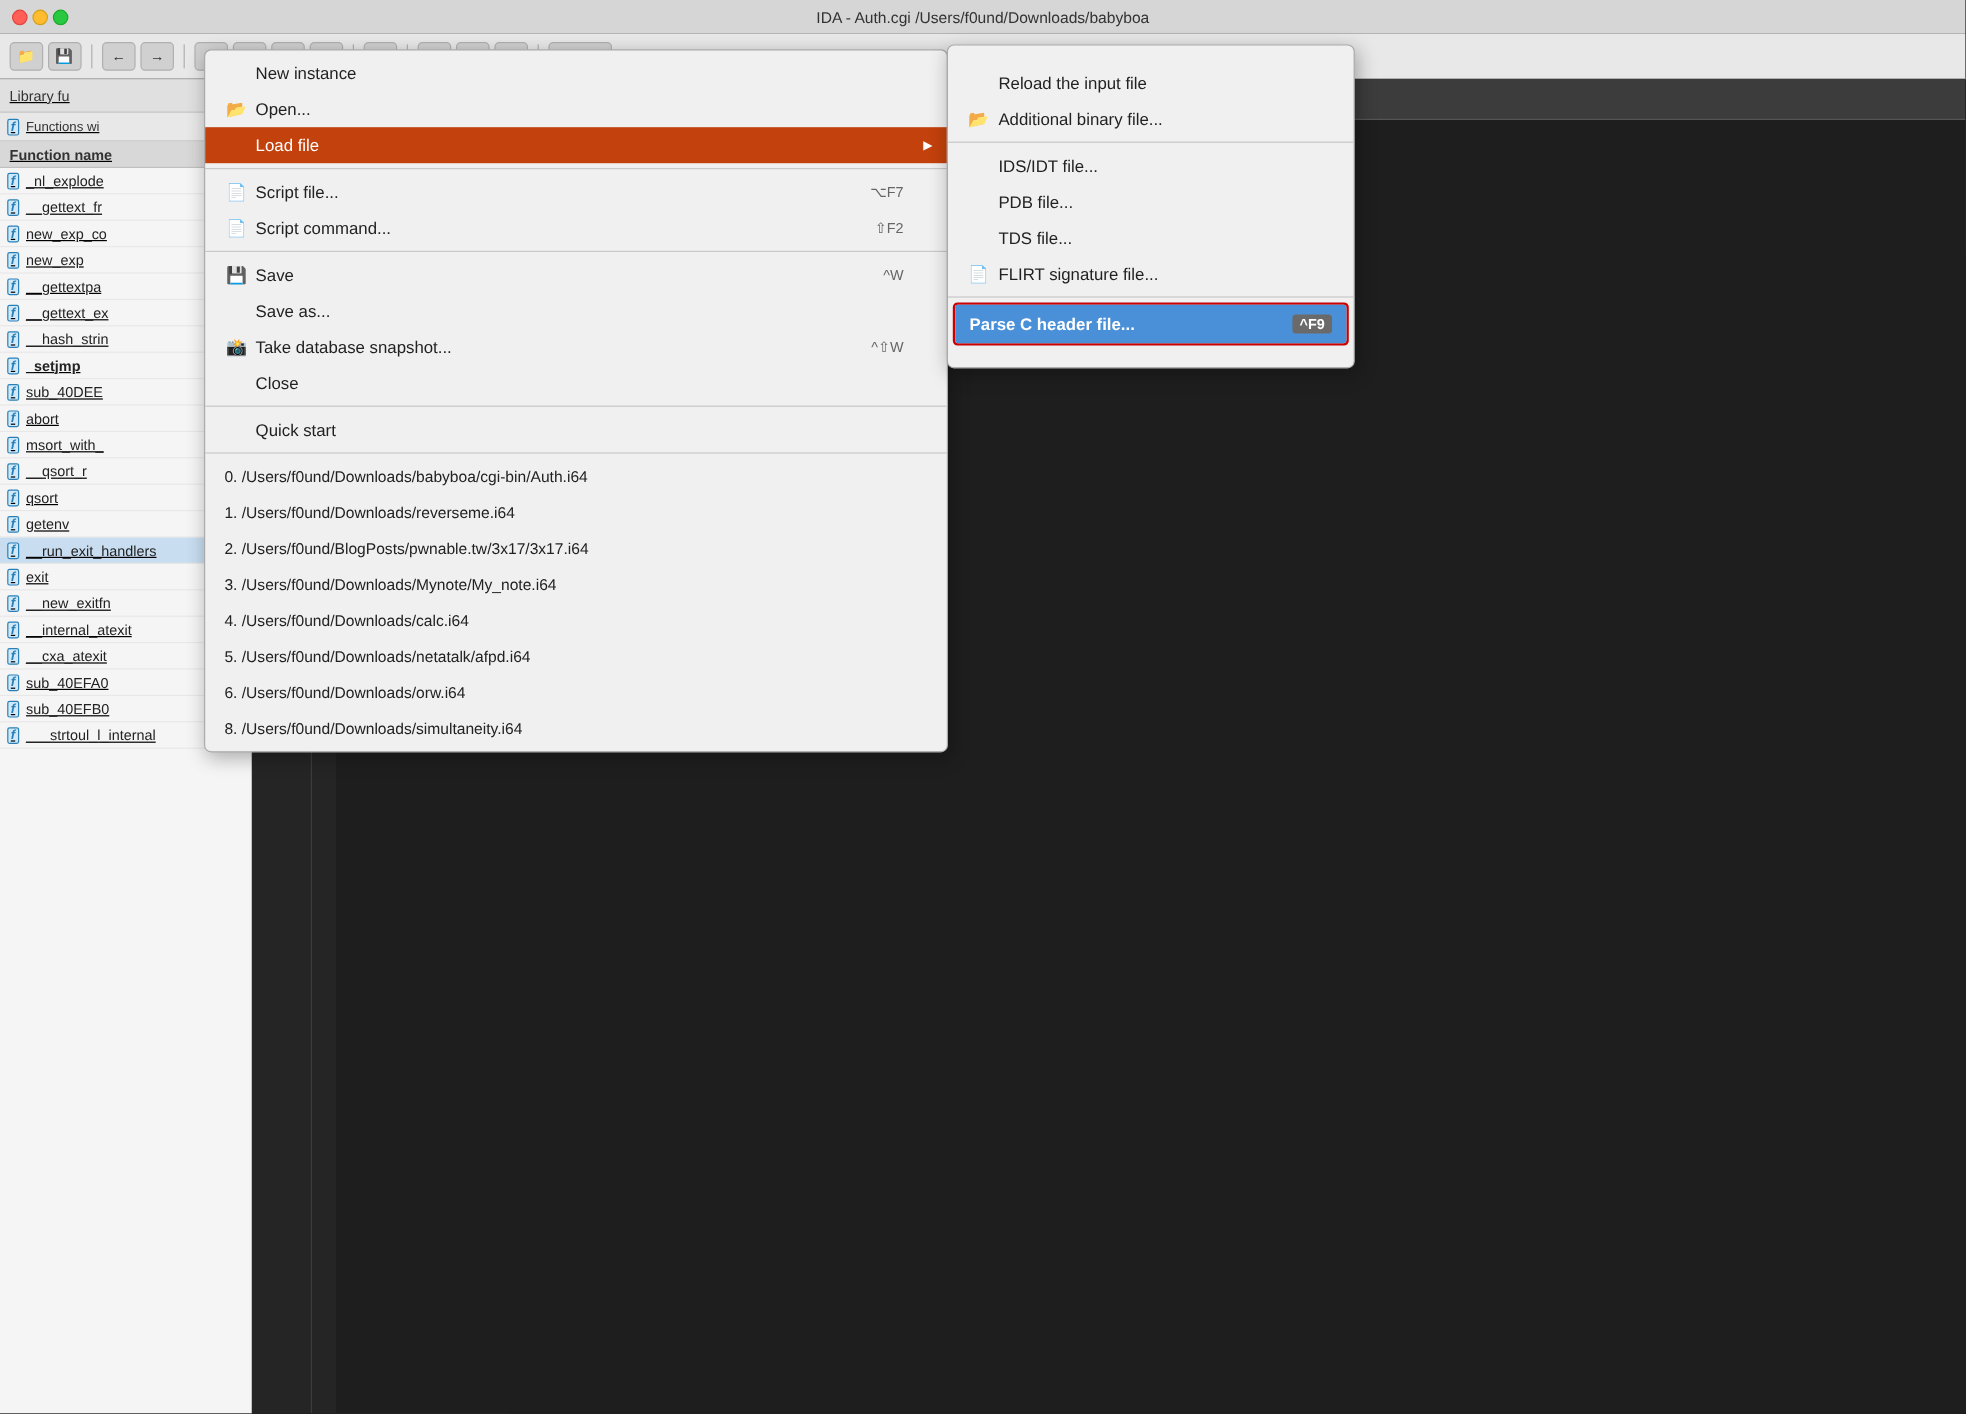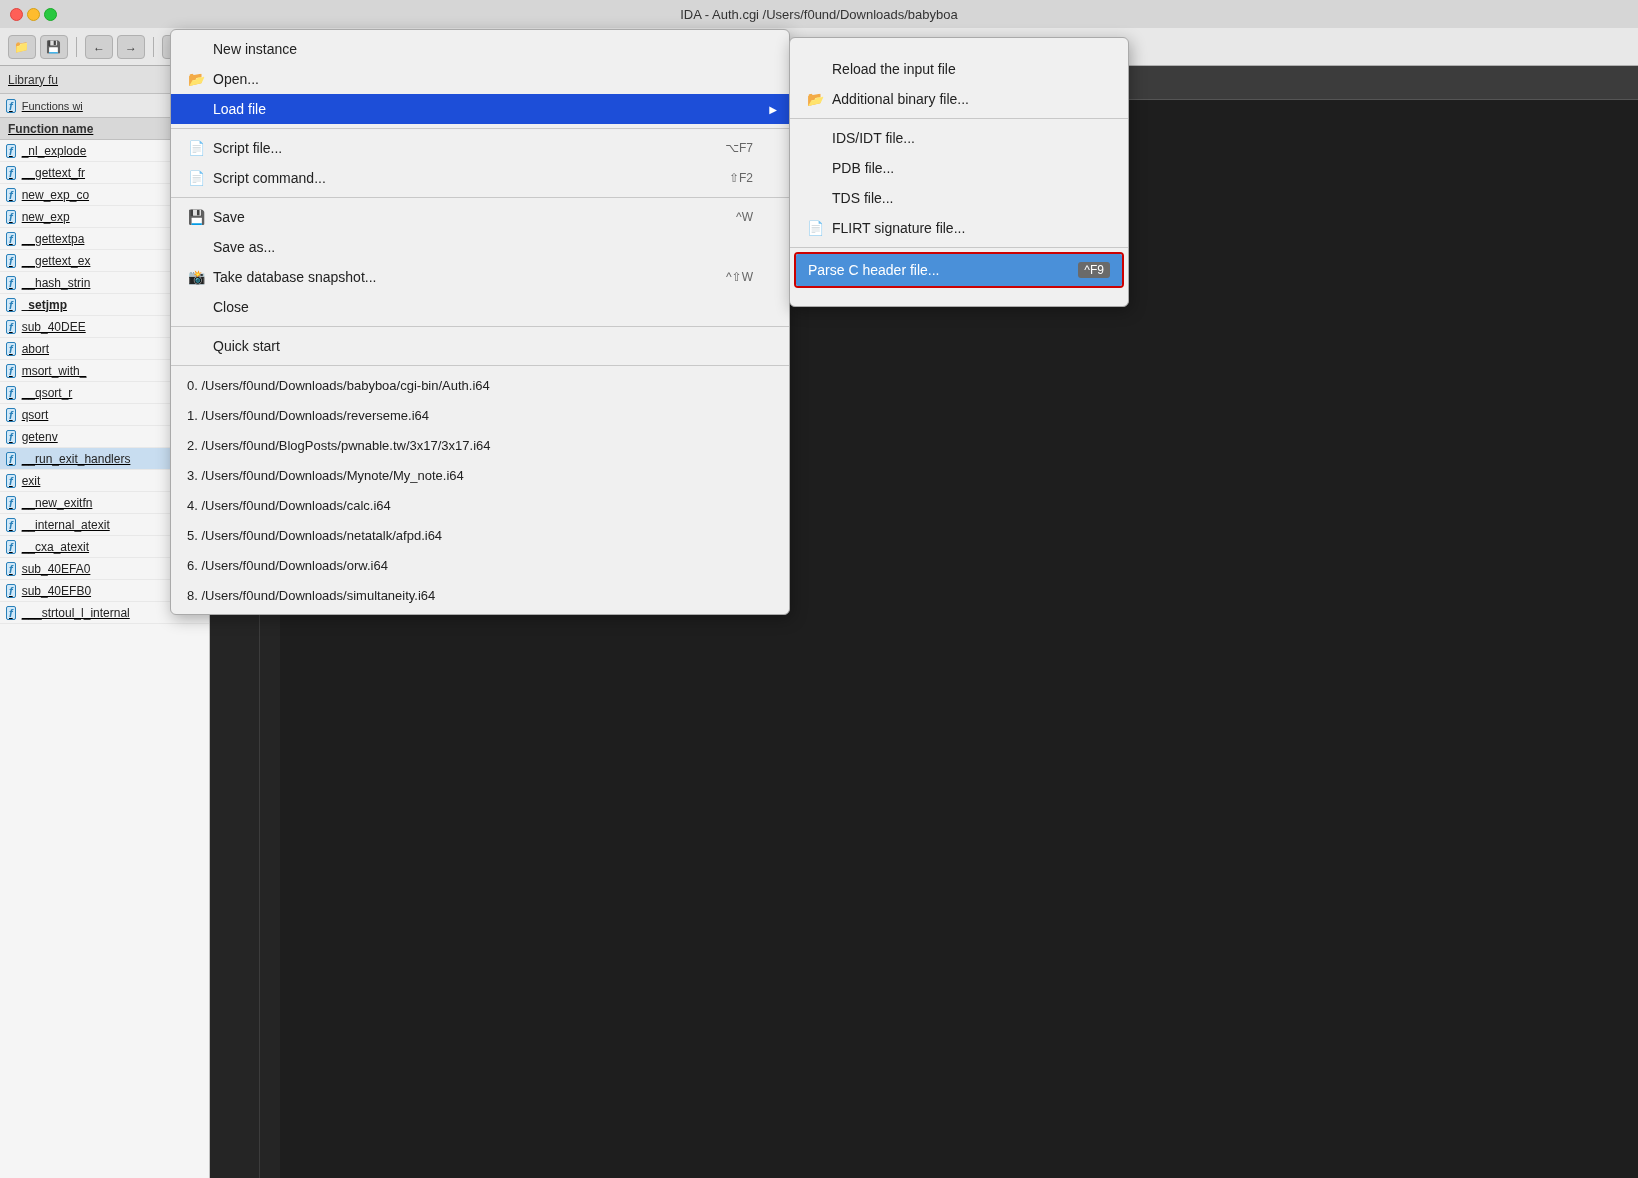--- a/index.html
+++ b/index.html
@@ -289,42 +289,42 @@
     #menu-overlay {
       position: absolute;
       top: 28px; left: 0; right: 0; bottom: 0;
       pointer-events: none;
       z-index: 100;
     }
 
     
     #main-menu {
       position: absolute;
-      top: 1px;
+      top: 13px;
       left: 170px;
       width: 620px;
       background: #f0f0f0;
       border: 1px solid #aaa;
       border-radius: 6px;
       box-shadow: 2px 4px 16px rgba(0,0,0,0.3);
       pointer-events: all;
       padding: 4px 0;
     }
 
     .menu-item {
       height: 30px;
       display: flex;
       align-items: center;
       padding: 0 16px;
       font-size: 14px;
       color: #222;
       cursor: pointer;
       position: relative;
     }
-    .menu-item.highlighted { background: #1d4ed8; color: white; }
+    .menu-item.highlighted { background: #c2410c; color: white; }
     .menu-item.has-arrow::after {
       content: '▶';
       position: absolute;
       right: 12px;
       font-size: 10px;
     }
     .menu-item .shortcut {
       margin-left: auto;
       font-size: 12px;
       color: #666;
@@ -359,20 +359,21 @@
       pointer-events: all;
       padding: 16px 0;
     }
 
     
     #parse-header-item {
       background: white;
       border: 2px solid #cc0000;
       border-radius: 4px;
       margin: 2px 4px;
+      font-weight: bold;
     }
     #parse-header-item-inner {
       background: #4a90d9;
       color: white;
       height: 32px;
       display: flex;
       align-items: center;
       padding: 0 12px;
       font-size: 14px;
       cursor: pointer;

